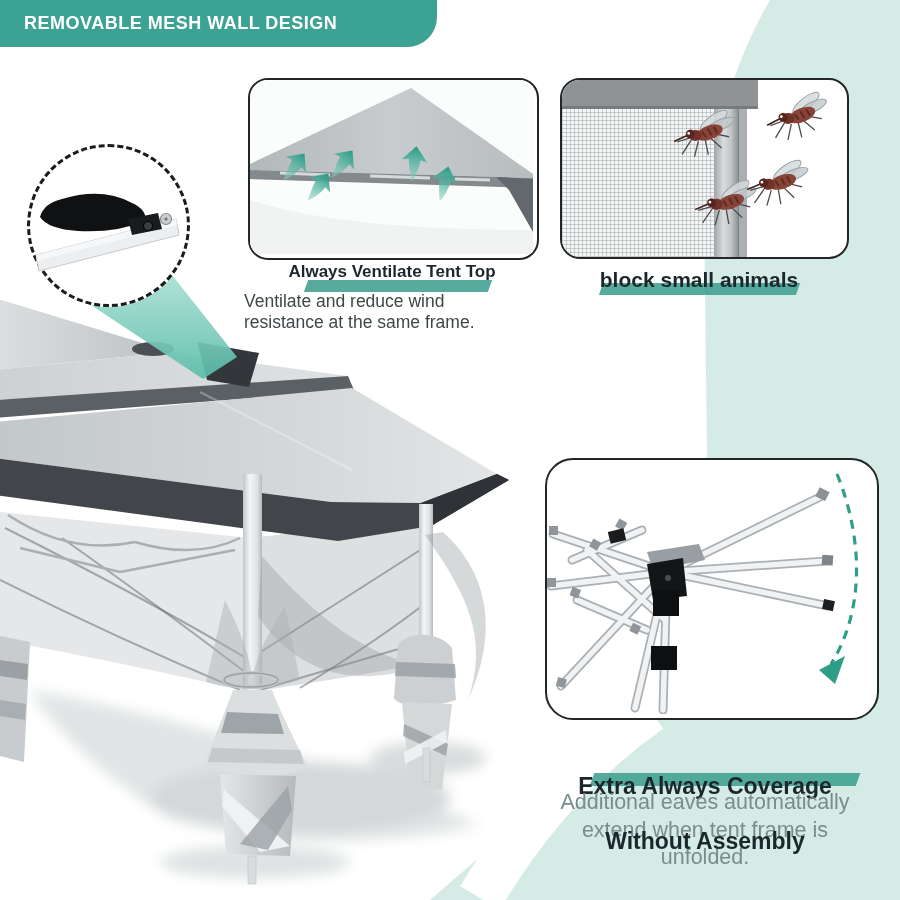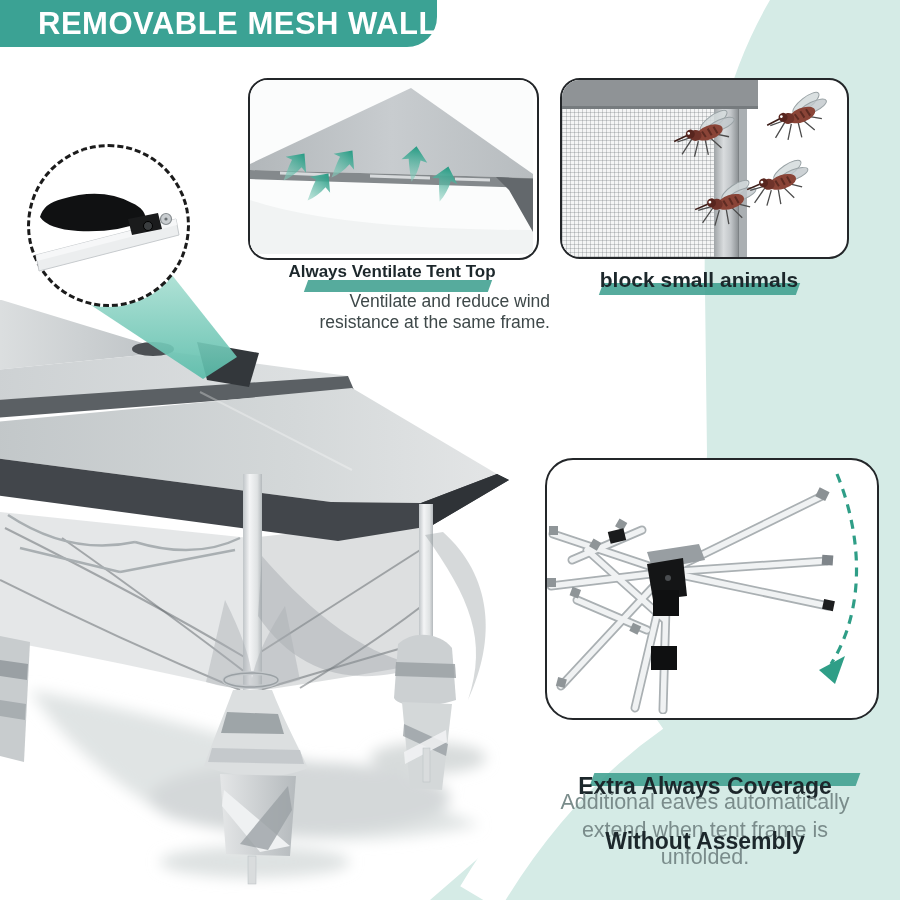--- a/index.html
+++ b/index.html
@@ -4,22 +4,22 @@
 <style>
   html,body{margin:0;padding:0;background:#ffffff;}
   #stage{position:relative;width:900px;height:900px;overflow:hidden;background:#ffffff;
          font-family:"Liberation Sans", sans-serif;}
   .abs{position:absolute;}
   svg{display:block;}
 
   
   .banner{left:0;top:0;width:437px;height:47px;background:#3BA294;
           border-radius:0 0 30px 0;display:flex;align-items:center;}
-  .banner-title{color:#ffffff;font-weight:bold;font-size:31px;letter-spacing:.5px;
-                padding-left:24px;white-space:nowrap;margin-left:14px;}
+  .banner-title{color:#ffffff;font-weight:bold;font-size:18px;letter-spacing:.5px;
+                padding-left:24px;white-space:nowrap;}
 
   
   .imgbox{background:#ffffff;border:2px solid #232629;border-radius:20px;overflow:hidden;}
   .box-vent{left:248px;top:78px;width:287px;height:178px;}
   .box-mesh{left:560px;top:78px;width:285px;height:177px;}
   .box-frame{left:545px;top:458px;width:330px;height:258px;border-radius:28px;}
 
   
   .mesh-texture{position:absolute;left:0;top:0;width:152px;height:177px;
     background:
@@ -31,21 +31,21 @@
   .mesh-zip{position:absolute;left:176px;top:0;width:8px;height:177px;background:#aaafb2;
     border-left:1px solid #7d8285;}
   .mesh-awning{position:absolute;left:0;top:0;width:196px;height:26px;background:#8f9396;
     border-bottom:3px solid #767b7e;}
 
   
   .h-dark{color:#1C272B;font-weight:bold;text-align:center;position:relative;z-index:3;}
   .underline{background:#3F9F8F;opacity:.88;transform:skewX(-20deg);z-index:1;}
   .vent-head{left:244px;top:262px;width:296px;font-size:17px;}
   .vent-under{left:306px;top:280px;width:184px;height:12px;}
-  .vent-body{left:244px;top:291px;width:306px;text-align:right;color:#3E4849;
+  .vent-body{left:244px;top:291px;width:306px;text-align:left;color:#3E4849;
              font-size:17.5px;line-height:20.5px;z-index:3;}
   .mesh-head{left:554px;top:248px;width:290px;font-size:21px;}
   .mesh-under{left:601px;top:283px;width:197px;height:12px;}
   .shade-head1{left:535px;top:729px;width:340px;font-size:23px;}
   .shade-head2{left:535px;top:757px;width:340px;font-size:23px;}
   .shade-under{left:592px;top:773px;width:266px;height:13px;}
   .shade-body{left:527px;top:789px;width:356px;text-align:center;color:#7A8C8B;
               font-size:21.5px;line-height:27.5px;z-index:3;}
 
   

